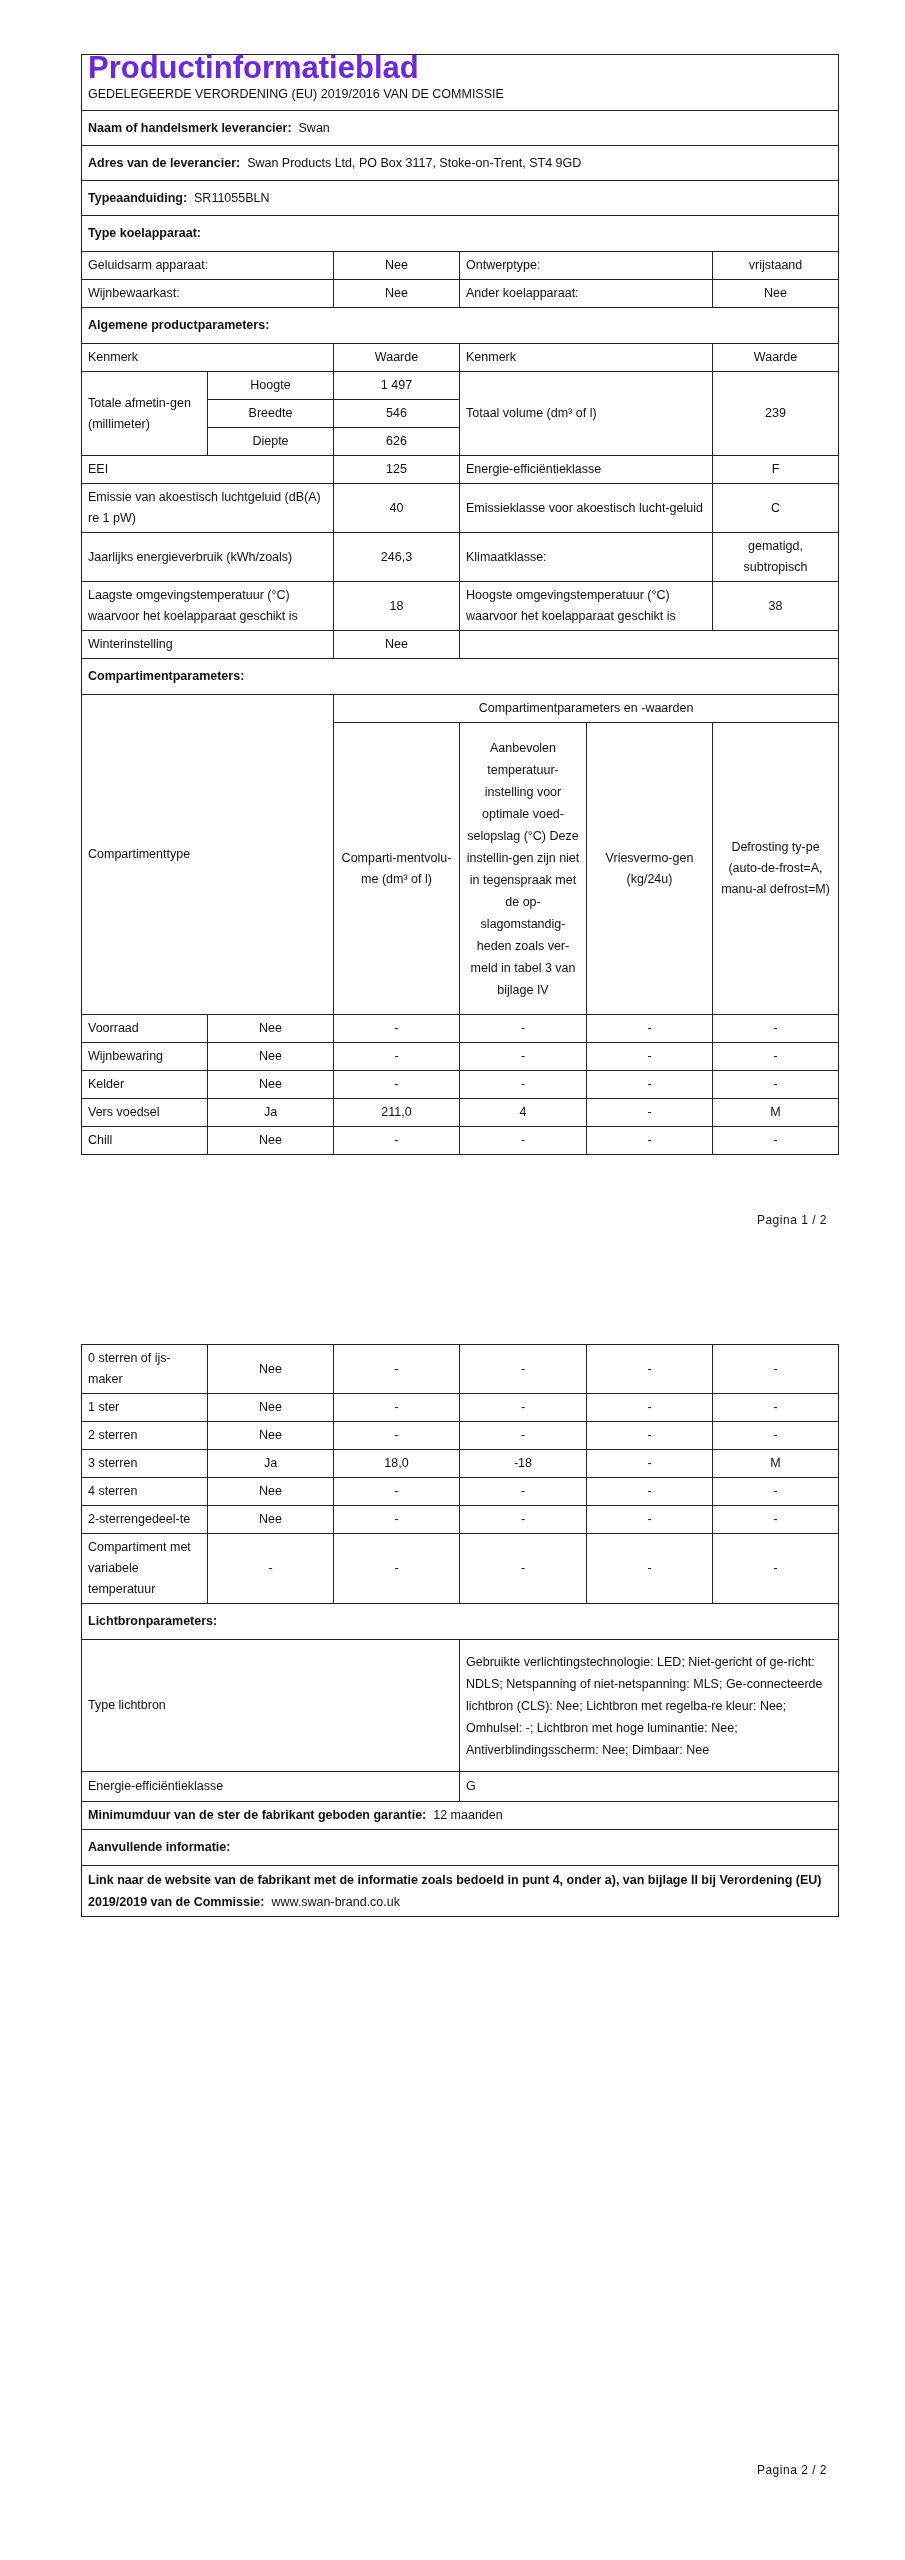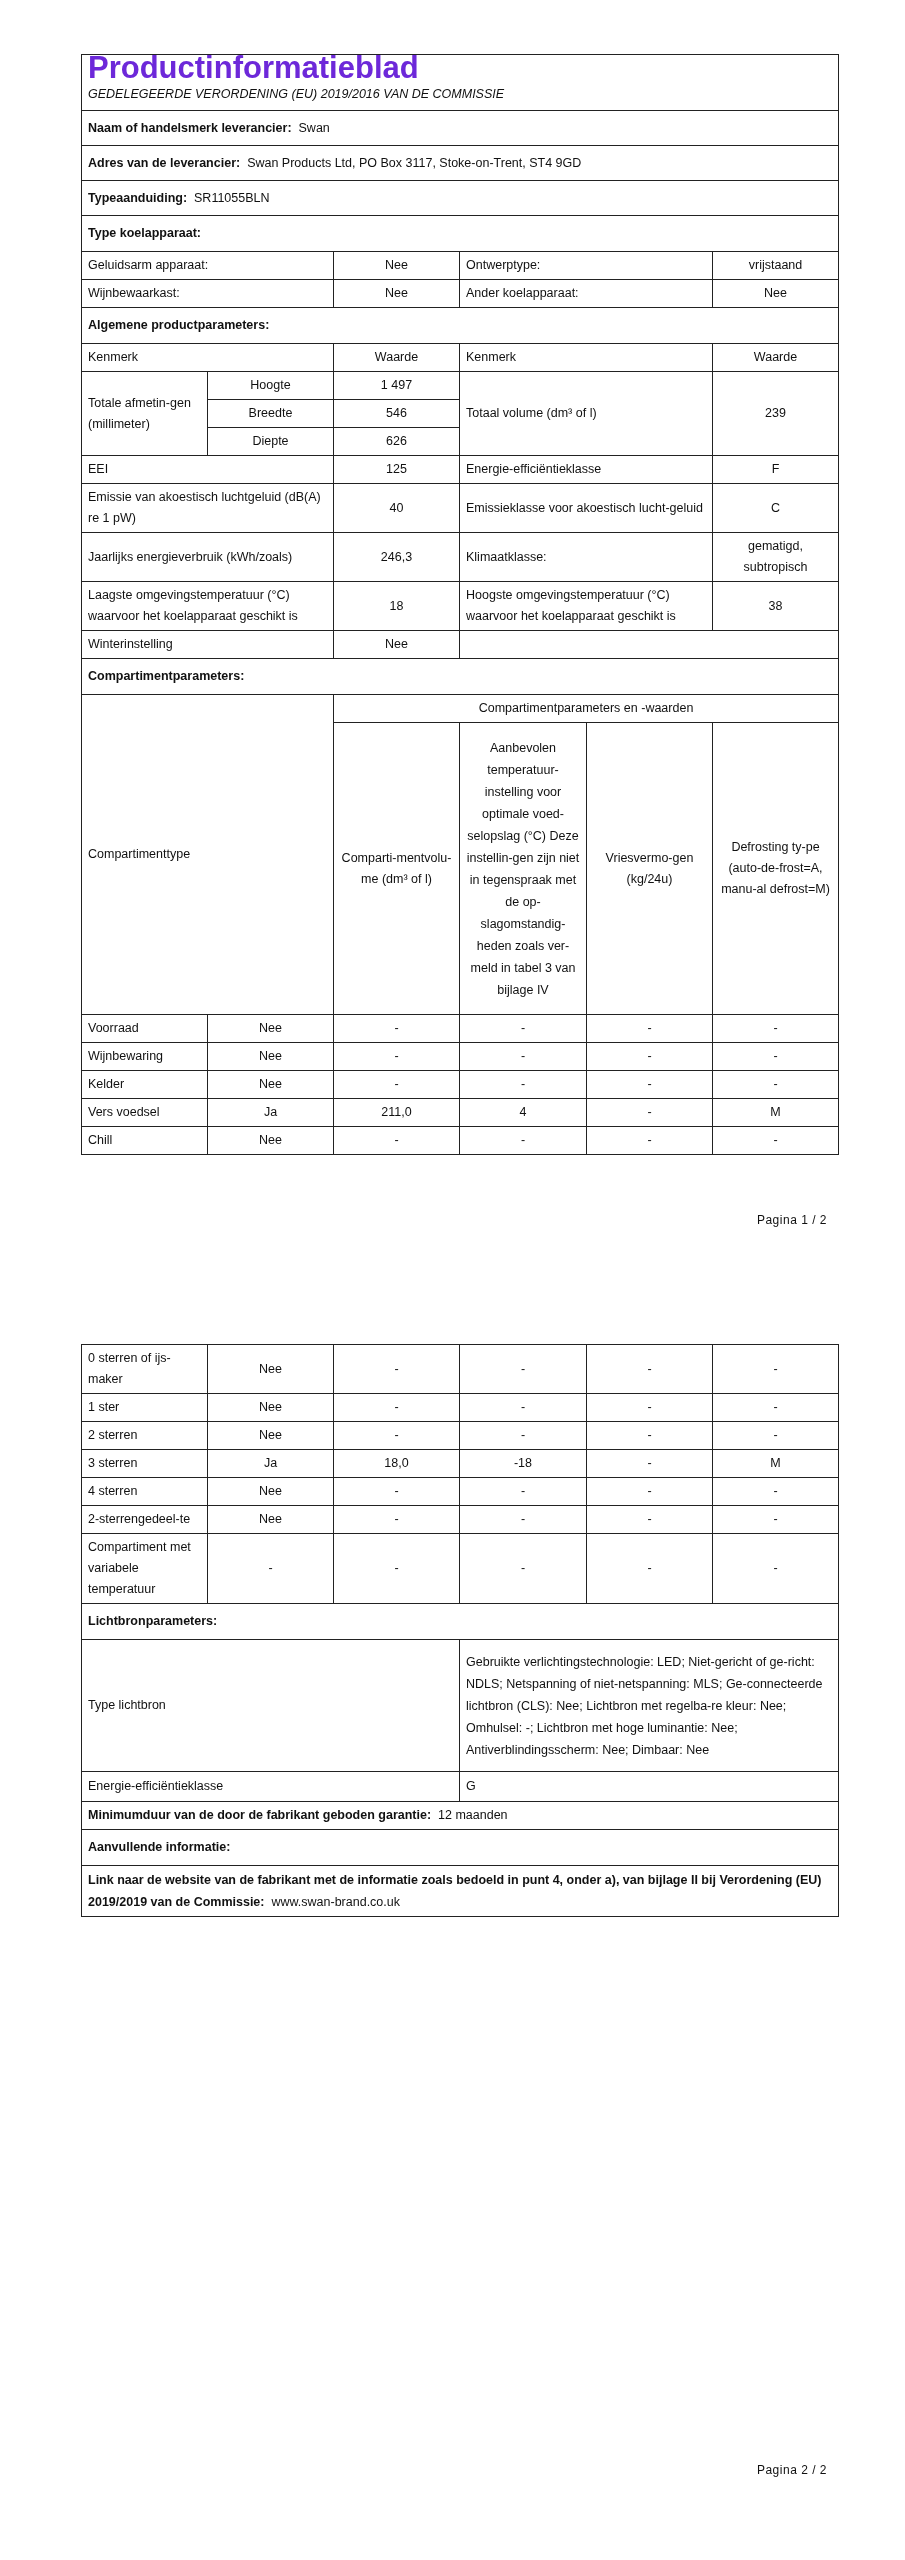--- a/index.html
+++ b/index.html
@@ -32,21 +32,21 @@
         <col style="width:126px">
         <col style="width:127px">
         <col style="width:126px">
         <col style="width:126px">
     </colgroup>
     <tbody>
         <tr>
       <td colspan="6" class="title" style="border-bottom:none;">Productinformatieblad</td>
     </tr>
     <tr>
-      <td colspan="6" class="sub" style="border-top:none;height:26px;font-style:italic;">GEDELEGEERDE VERORDENING (EU) 2019/2016 VAN DE COMMISSIE</td>
+      <td colspan="6" class="sub" style="border-top:none;height:26px;">GEDELEGEERDE VERORDENING (EU) 2019/2016 VAN DE COMMISSIE</td>
     </tr>
     <tr>
       <td colspan="6" style="height:28px;">
         <span class="b">Naam of handelsmerk leverancier:</span>&nbsp;
         <span>Swan</span>
       </td>
     </tr>
     <tr>
       <td colspan="6" style="height:28px;margin-left:15px;">
         <span class="b">Adres van de leverancier:</span>&nbsp;
@@ -258,21 +258,21 @@
     <tr style="height:132px;">
       <td colspan="3">Type lichtbron</td>
       <td colspan="3" style="line-height:22px;">Gebruikte verlichtingstechnologie: LED; Niet-gericht of ge-richt: NDLS; Netspanning of niet-netspanning: MLS; Ge-connecteerde lichtbron (CLS): Nee; Lichtbron met regelba-re kleur: Nee; Omhulsel: -; Lichtbron met hoge luminantie: Nee; Antiverblindingsscherm: Nee; Dimbaar: Nee</td>
     </tr>
     <tr style="height:30px;">
       <td colspan="3">Energie-efficiëntieklasse</td>
       <td colspan="3">G</td>
     </tr>
     <tr style="height:28px;">
       <td colspan="6">
-        <span class="b">Minimumduur van de door de fabrikant geboden garantie:</span>&nbsp;
+        <span class="b">Minimumduur van de ster de fabrikant geboden garantie:</span>&nbsp;
         <span>12 maanden</span>
       </td>
     </tr>
     <tr class="sectitle">
       <td colspan="6" class="b">Aanvullende informatie:</td>
     </tr>
     <tr style="height:48px;margin-top:32px;">
       <td colspan="6" style="line-height:22px;">
         <span class="b">Link naar de website van de fabrikant met de informatie zoals bedoeld in punt 4, onder a), van bijlage II bij Verordening (EU) 2019/2019 van de Commissie:</span>&nbsp;
         <span>www.swan-brand.co.uk</span>

